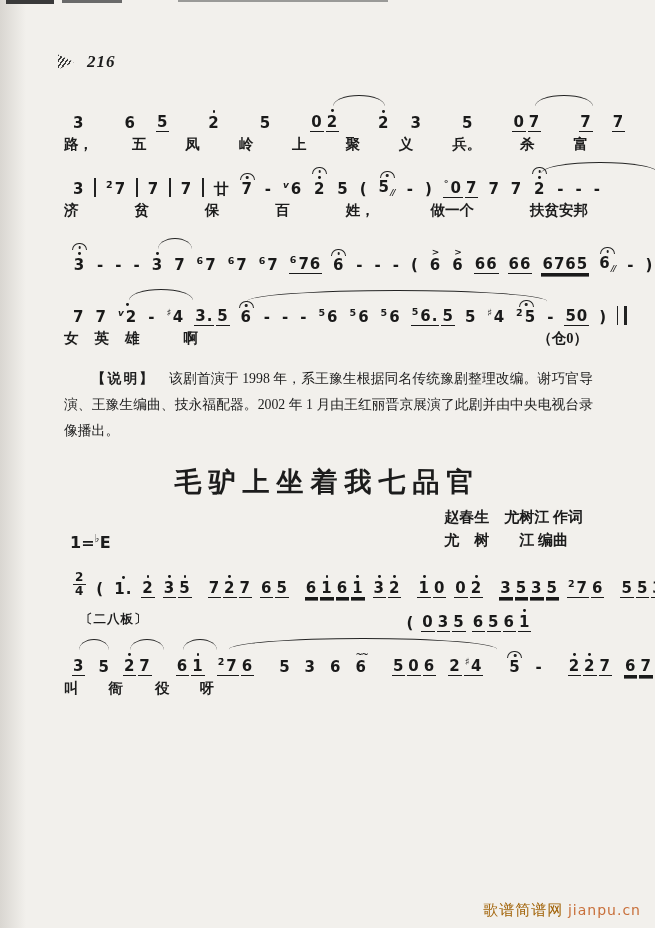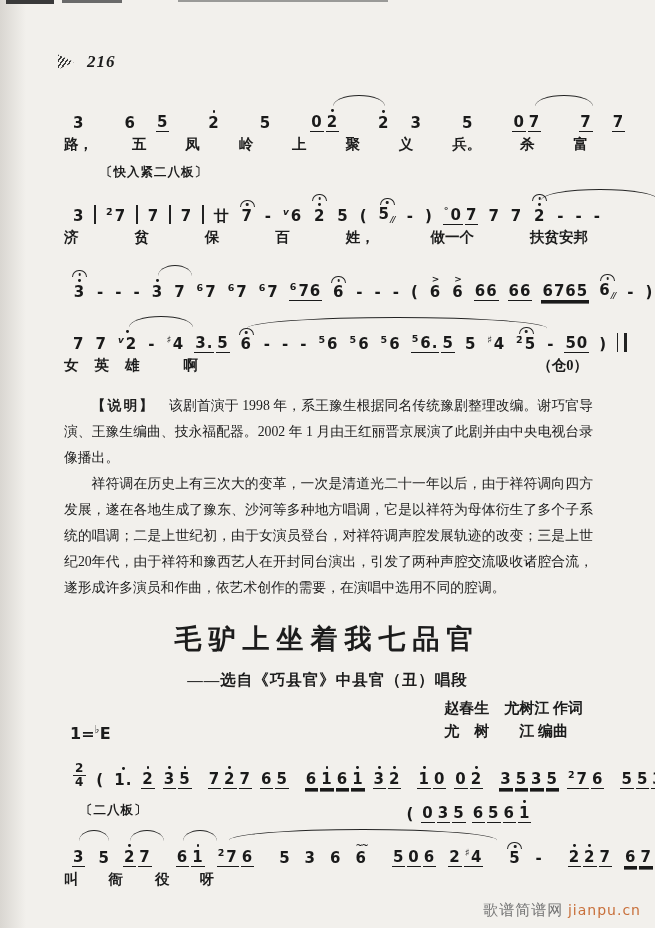--- a/index.html
+++ b/index.html
@@ -68,21 +68,21 @@
   .keycred{display:flex;justify-content:space-between;align-items:flex-end;margin:6px 72px 0 70px;}
   .skey{font-size:16px;font-weight:bold;font-family:"DejaVu Sans",sans-serif;}
   .skey sup{font-size:11px;}
   .creds{font-size:15px;line-height:23px;font-weight:bold;text-align:left;}
 
   .boardrow{display:flex;align-items:flex-end;margin-left:80px;margin-top:0;}
   .boardrow .tagrow2{font-size:12.5px;font-weight:bold;margin-bottom:4px;letter-spacing:1px;}
   .boardrow .mline{margin-left:258px;margin-top:0;height:34px;}
 
   .wm{position:absolute;right:14px;bottom:8px;font-size:15px;letter-spacing:1px;}
-  .wm .s1{color:#737373;}
+  .wm .s1{color:#a16207;}
   .wm .s2{color:#c86f3a;font-family:"DejaVu Sans",sans-serif;font-size:14px;}
 </style>
 </head>
 <body>
 
 <div class="page">
   <div class="scan1"></div>
   <div class="scan2"></div>
   <div class="scan3"></div>
 
@@ -174,21 +174,20 @@
         <span>凤</span>
         <span>岭</span>
         <span>上</span>
         <span>聚</span>
         <span>义</span>
         <span>兵。</span>
         <span>杀</span>
         <span>富</span>
       </div>
 
-    <div class="tagrow">〔快入紧二八板〕</div>
     <div class="mline" style="margin-top: 2px; --g: 9px;">
         <span class="cell">
           <span class="top"></span>
           <span class="num">3</span>
         </span>
         <span class="bcell"></span>
         <span class="cell">
           <span class="top"></span>
           <span class="num"><sup class="gr">2̇</sup>7</span>
         </span>
@@ -508,26 +507,24 @@
     <div class="lyr leftm">
         <span>女</span>
         <span style="margin-left: 16px;">英</span>
         <span style="margin-left: 16px;">雄</span>
         <span style="margin-left: 44px;">啊</span>
         <span class="ritem">（仓0）</span>
       </div>
 
     <div class="expl">
       <p><b>【说明】</b><span>　该剧首演于 1998 年，系王豫生根据同名传统豫剧整理改编。谢巧官导演、王豫生编曲、技永福配器。2002 年 1 月由王红丽晋京展演了此剧并由中央电视台录像播出。</span></p>
-      <p>祥符调在历史上有三次大的变革，一次是清道光二十一年以后，由于祥符调向四方发展，遂在各地生成了豫东、沙河等多种地方唱调，它是以祥符为母体衍生了多个子系统的唱调；二是上世纪初，由于女演员登台，对祥符调声腔发展轨迹的改变；三是上世纪20年代，由于祥符和豫西艺人在开封同台演出，引发了两种声腔交流吸收诸腔合流，遂形成许多演员和作曲，依艺术创作的需要，在演唱中选用不同的腔调。</p>
     </div>
 
     <div class="songhead">
       <div class="stitle">毛驴上坐着我七品官</div>
-      <div class="ssub">——选自《巧县官》中县官（丑）唱段</div>
     </div>
 
     <div class="keycred">
       <div class="skey"><span>1=</span><sup>♭</sup><span>E</span></div>
       <div class="creds">
         <div>赵春生　尤树江 作词</div>
         <div>尤　树　　江 编曲</div>
       </div>
     </div>
 

